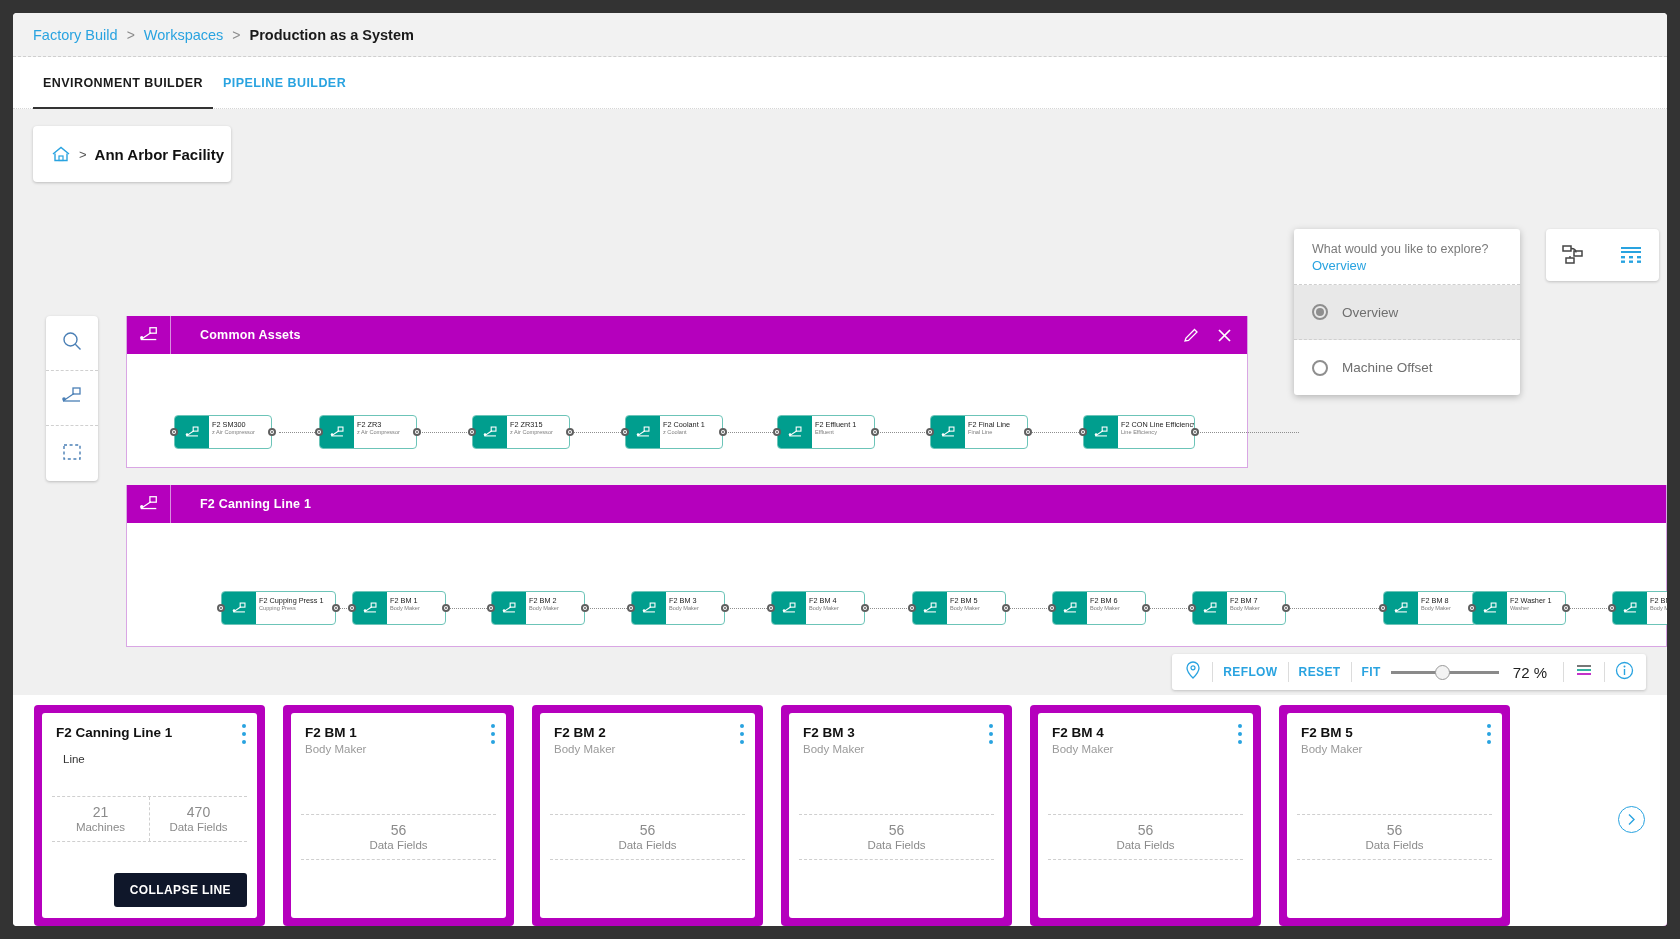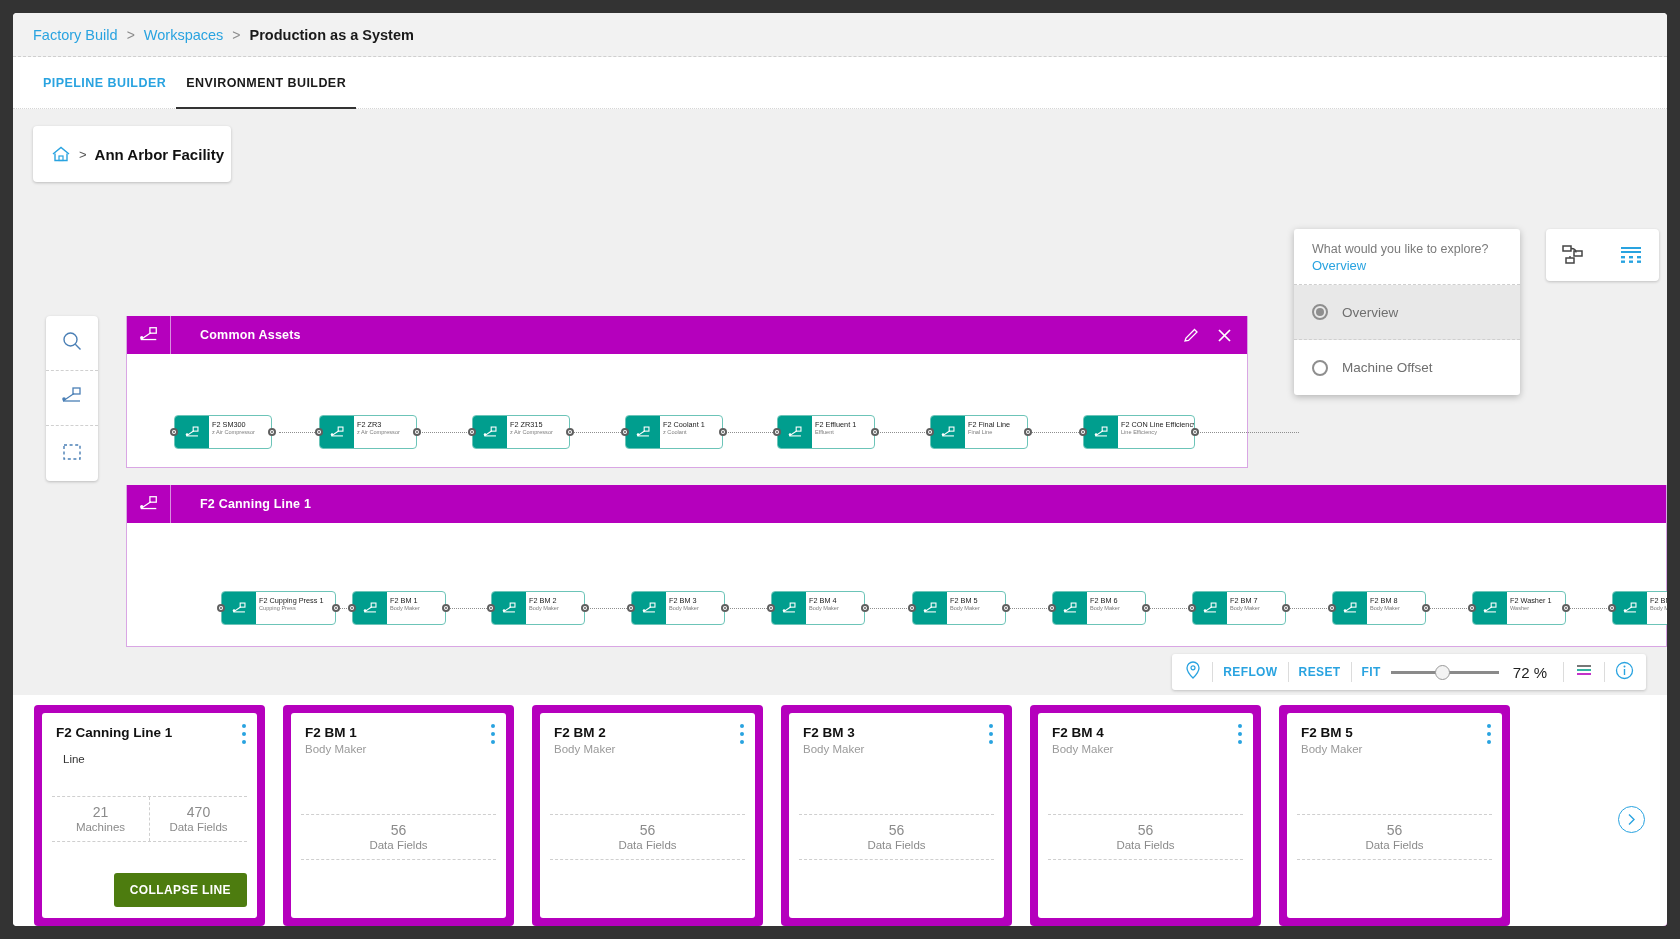--- a/index.html
+++ b/index.html
@@ -221,21 +221,21 @@
     border-top: 1px dashed #cfcfcf; border-bottom: 1px dashed #cfcfcf;
     display:flex;
   }
   .stats.single { bottom: 58px; margin-top: 32px; }
   .stat { flex:1; text-align:center; padding: 7px 0 8px; }
   .stat + .stat { border-left: 1px dashed #cfcfcf; }
   .stat-val { font-size: 14px; color:#8b8b8b; }
   .stat-lbl { font-size: 11.5px; color:#8b8b8b; margin-top:1px; }
   .collapse-btn {
     position:absolute; right: 10px; bottom: 11px;
-    background:#4d7c0f; color:#fff; border:none; border-radius:3px;
+    background:#0f172a; color:#fff; border:none; border-radius:3px;
     font-size: 12px; font-weight:bold; letter-spacing:.4px;
     padding: 10px 16px; cursor:pointer;
     font-family: "Liberation Sans", sans-serif;
   }
   .rail-next {
     position:absolute; right: 22px; top: 111px;
     width: 27px; height: 27px; border-radius:50%;
     border: 1px solid #29a3e0; color:#29a3e0;
     display:flex; align-items:center; justify-content:center;
     font-size: 13px; cursor:pointer; background:#fff; z-index: 5;
@@ -252,22 +252,22 @@
 
   <div class="breadcrumb-bar">
     <span class="crumb">Factory Build</span>
     <span class="crumb-sep">&gt;</span>
     <span class="crumb">Workspaces</span>
     <span class="crumb-sep">&gt;</span>
     <span class="crumb current">Production as a System</span>
   </div>
 
   <div class="tabs-bar">
+    <div class="tab active">ENVIRONMENT BUILDER</div>
     <div class="tab">PIPELINE BUILDER</div>
-    <div class="tab active">ENVIRONMENT BUILDER</div>
   </div>
 
   <div class="canvas">
 
     <div class="facility-chip">
       <span class="home-icon">
         <svg width="20" height="18" viewBox="0 0 20 18">
             <path d="M2 9 L10 2.5 L18 9" fill="none" stroke="#29a3e0" stroke-width="1.4"></path>
             <path d="M4 8.6 V15.5 H16 V8.6" fill="none" stroke="#29a3e0" stroke-width="1.4"></path>
             <rect x="8" y="11" width="4" height="4.5" fill="none" stroke="#29a3e0" stroke-width="1.2"></rect>
@@ -639,21 +639,21 @@
                 <circle cx="4" cy="14" r="1.9" fill="#fff"></circle>
               </svg>
           </div>
           <div class="node-text">
             <div class="node-title">F2 BM 7</div>
             <div class="node-sub">Body Maker</div>
           </div>
           <span class="port out"></span>
         </div>
 
-        <div class="node" style="left:1205px; top:68px;">
+        <div class="node" style="left:1256px; top:68px;">
           <span class="port in"></span>
           <div class="node-icon">
             <svg width="17" height="15" viewBox="0 0 24 22">
                 <rect x="13" y="3" width="7" height="6" fill="none" stroke="#fff" stroke-width="1.6"></rect>
                 <path d="M3 16 L14 8.5" stroke="#fff" stroke-width="1.6" fill="none"></path>
                 <path d="M3 16 L20 16" stroke="#fff" stroke-width="1.6"></path>
                 <circle cx="4" cy="14" r="1.9" fill="#fff"></circle>
               </svg>
           </div>
           <div class="node-text">

